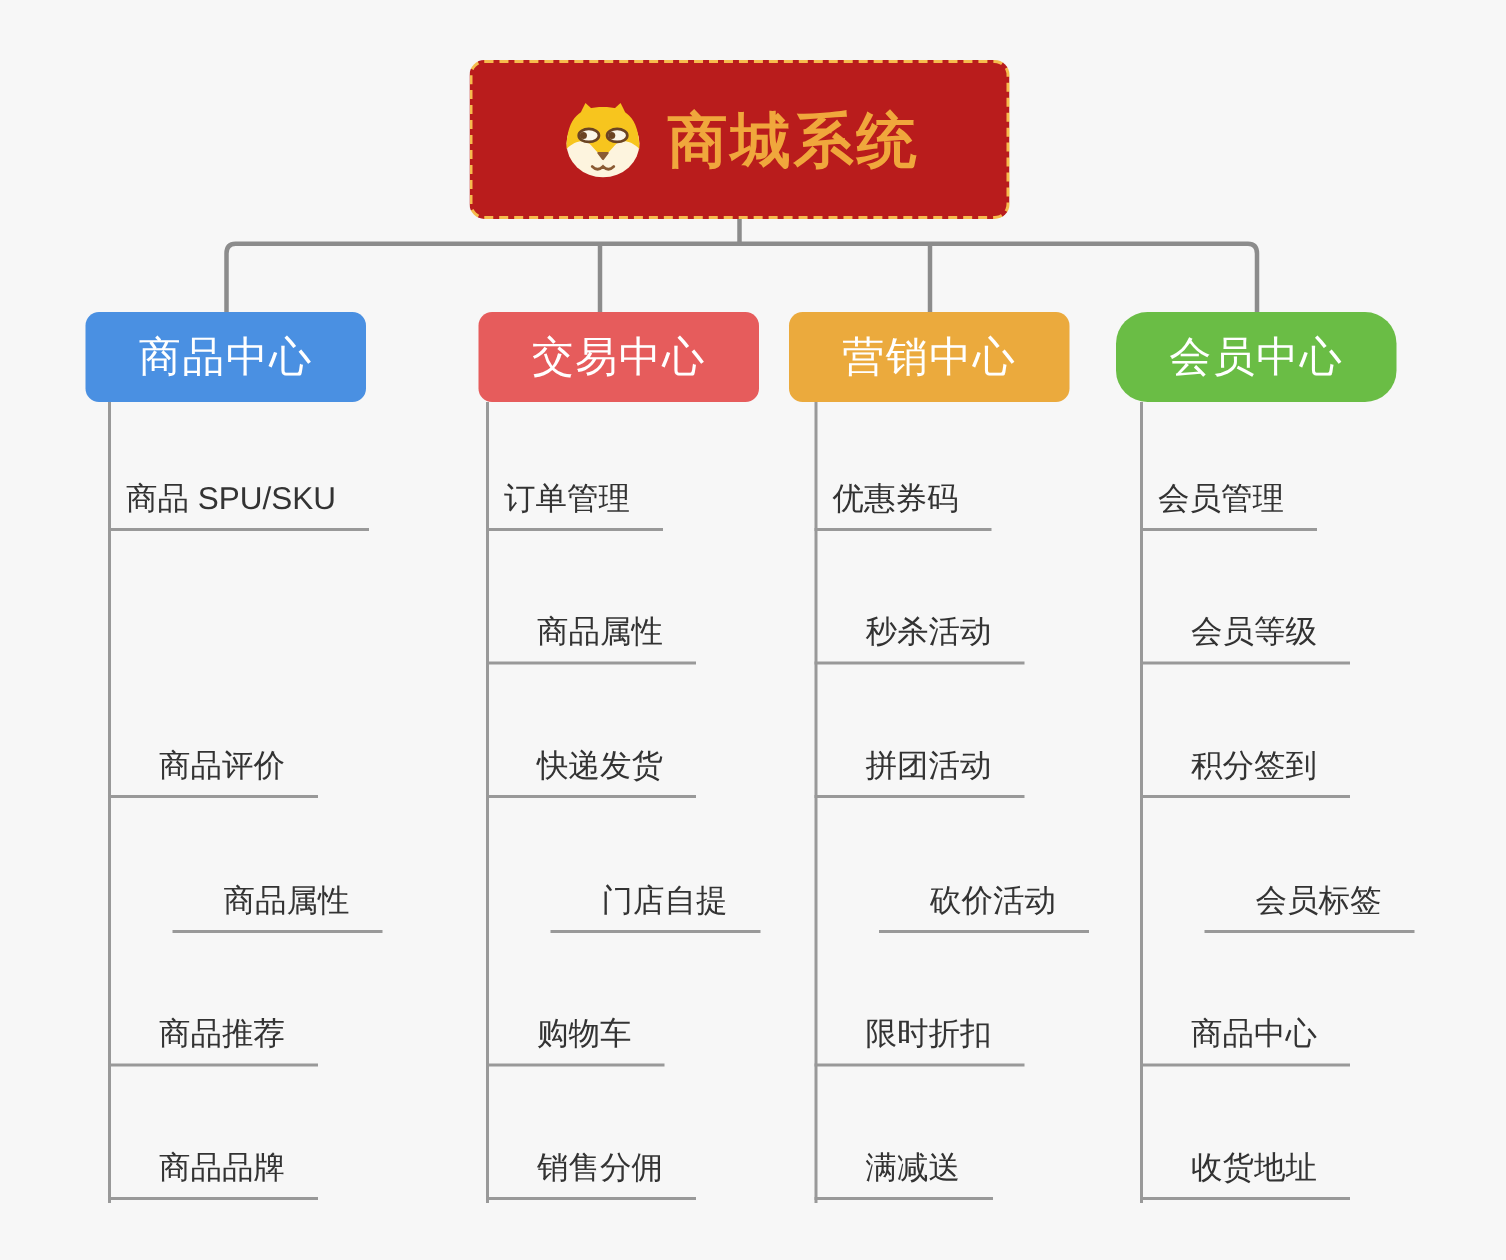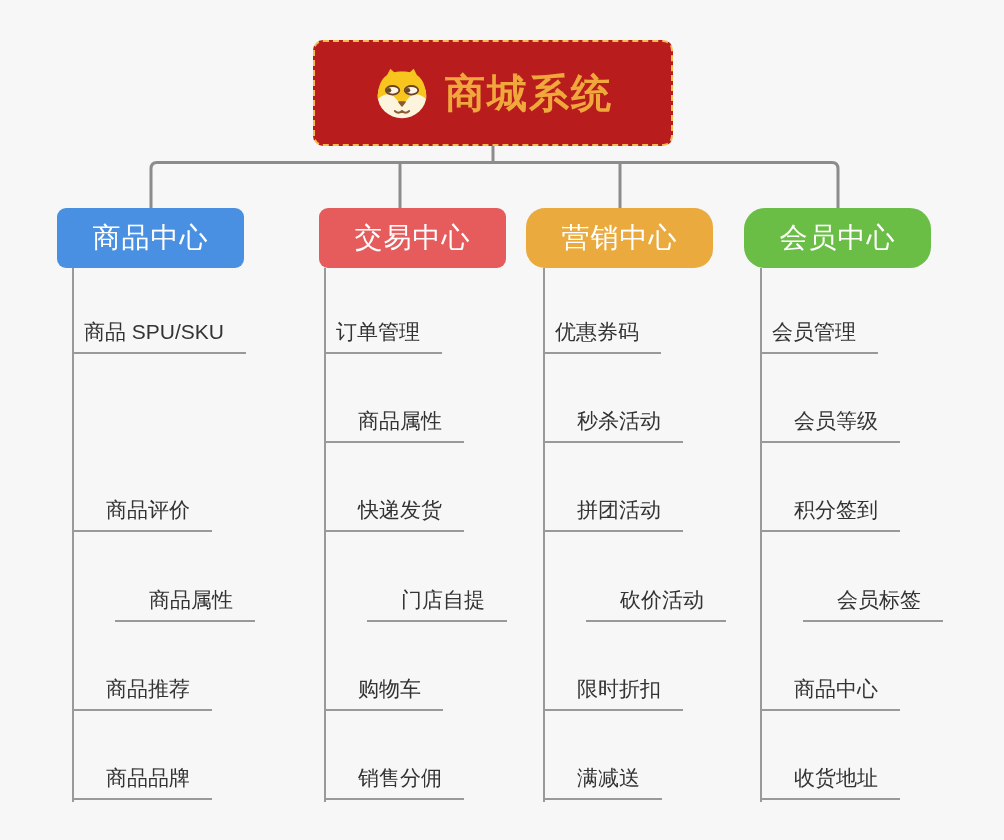--- a/index.html
+++ b/index.html
@@ -72,21 +72,21 @@
     </span>
     <span class="root-title">商城系统</span>
   </div>
 
   <div class="branch-box branch-0" style="background-color: rgb(74, 144, 226);">
     <span class="branch-label">商品中心</span>
   </div>
   <div class="branch-box branch-1" style="background-color: rgb(230, 92, 92);">
     <span class="branch-label">交易中心</span>
   </div>
-  <div class="branch-box branch-2" style="background-color: rgb(235, 170, 61); border-radius: 19px;">
+  <div class="branch-box branch-2" style="background-color: rgb(235, 170, 61);">
     <span class="branch-label">营销中心</span>
   </div>
   <div class="branch-box branch-3" style="background-color: rgb(106, 189, 69);">
     <span class="branch-label">会员中心</span>
   </div>
 
   <div class="vline vline-0"></div>
   <div class="vline vline-1"></div>
   <div class="vline vline-2"></div>
   <div class="vline vline-3"></div>

